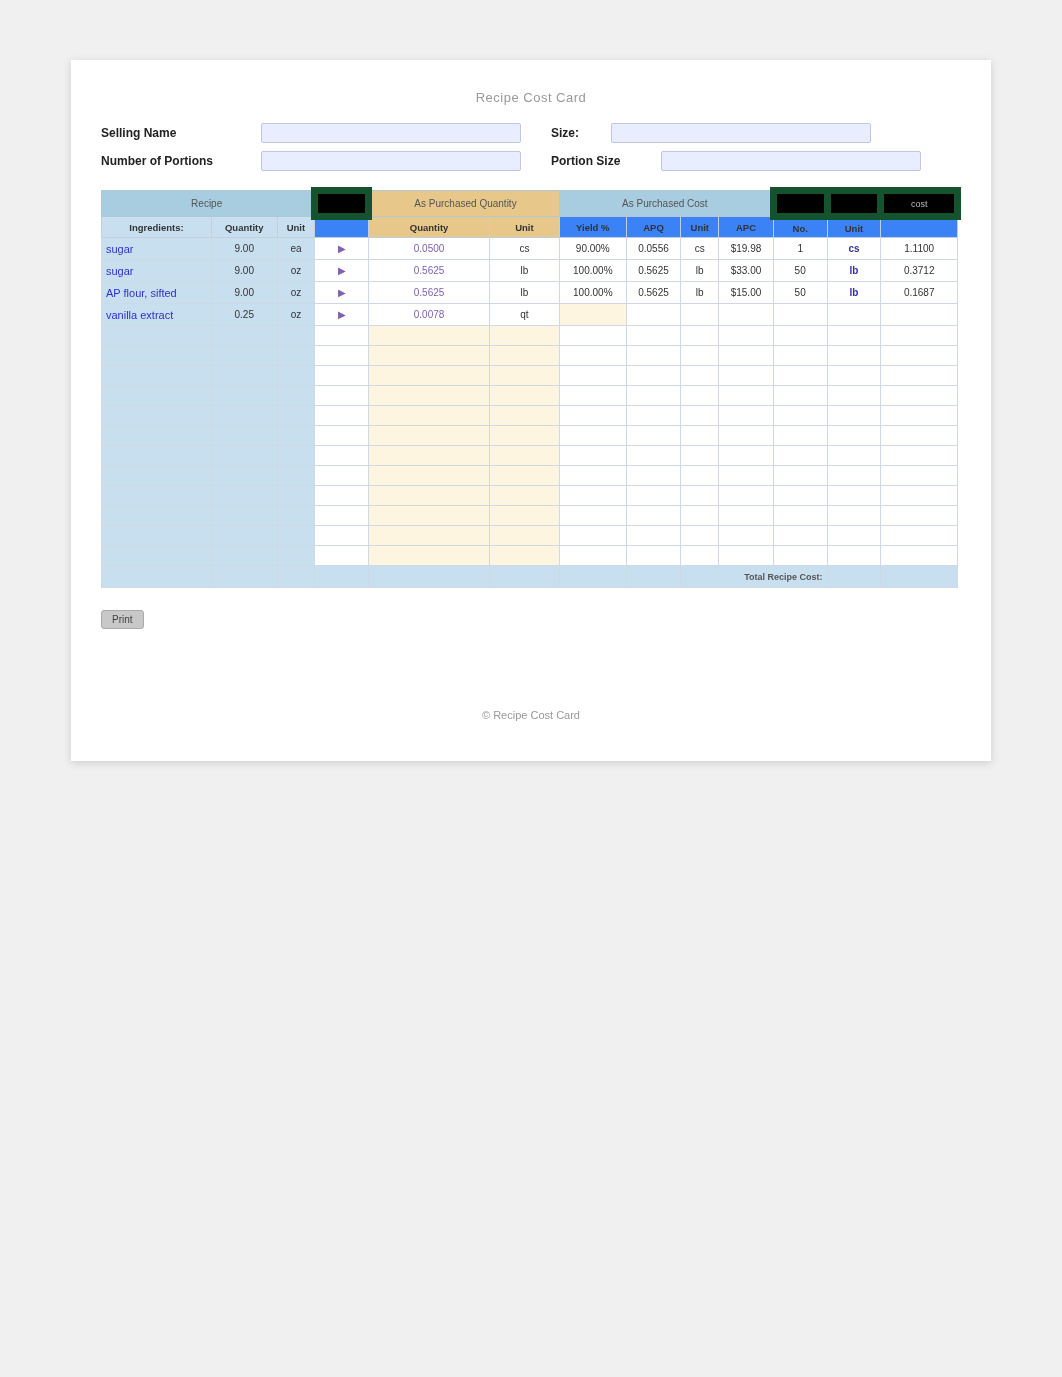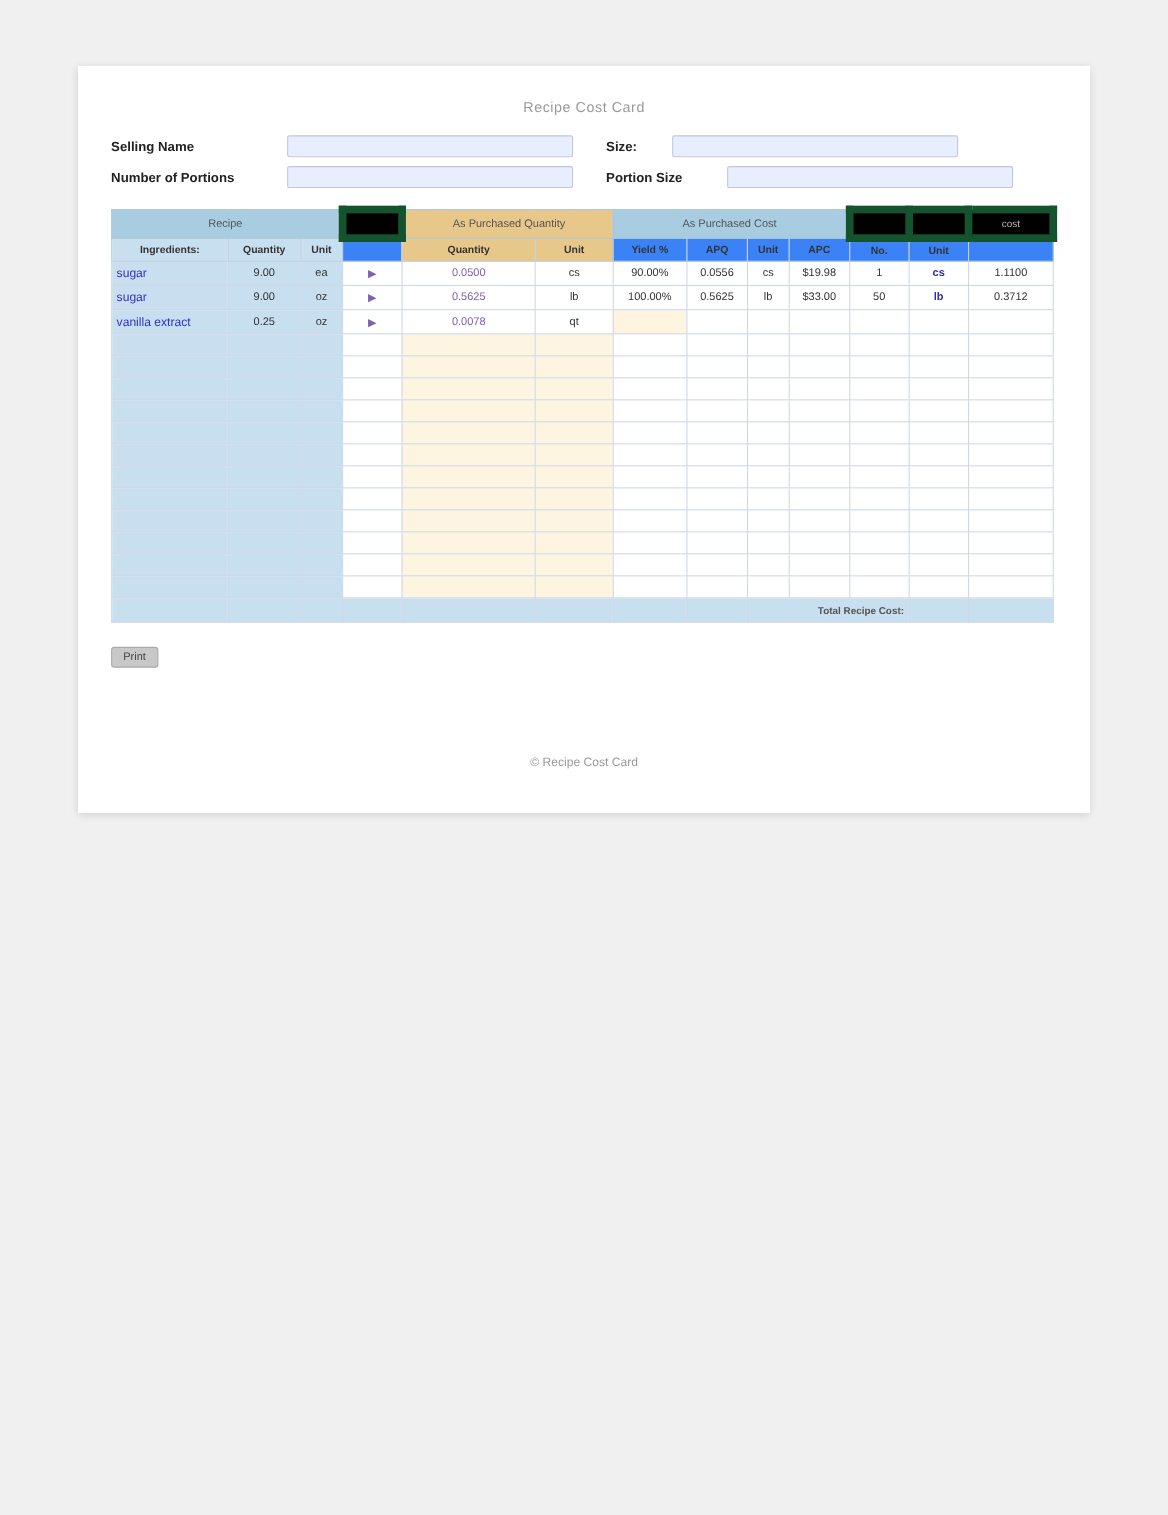--- a/index.html
+++ b/index.html
@@ -266,20 +266,35 @@
           <td>lb</td>
           <td>100.00%</td>
           <td>0.5625</td>
           <td>lb</td>
           <td>$33.00</td>
           <td>50</td>
           <td style="font-weight: bold; color: rgb(48, 48, 170);">lb</td>
           <td>0.3712</td>
         </tr>
         <tr class="row-data">
+          <td class="ingredient-col blue-cell row-ingredient-bg"><span style="color: rgb(48, 48, 204); font-size: 11px;">AP flour, sifted</span></td>
+          <td class="blue-cell">9.00</td>
+          <td class="blue-cell">oz</td>
+          <td><span style="color:#8060b0;font-size:10px;">▶</span></td>
+          <td style="color: rgb(128, 96, 176);">0.5625</td>
+          <td>lb</td>
+          <td>100.00%</td>
+          <td>0.5625</td>
+          <td>lb</td>
+          <td>$15.00</td>
+          <td>50</td>
+          <td style="font-weight: bold; color: rgb(48, 48, 170);">lb</td>
+          <td>0.1687</td>
+        </tr>
+        <tr class="row-data">
           <td class="ingredient-col blue-cell row-ingredient-bg"><span style="color: rgb(48, 48, 204); font-size: 11px;">vanilla extract</span></td>
           <td class="blue-cell">0.25</td>
           <td class="blue-cell">oz</td>
           <td><span style="color:#8060b0;font-size:10px;">▶</span></td>
           <td style="color: rgb(128, 96, 176);">0.0078</td>
           <td>qt</td>
           <td style="background: rgb(253, 245, 224);"></td>
           <td style="color: rgb(204, 204, 204);"></td>
           <td></td>
           <td></td>

